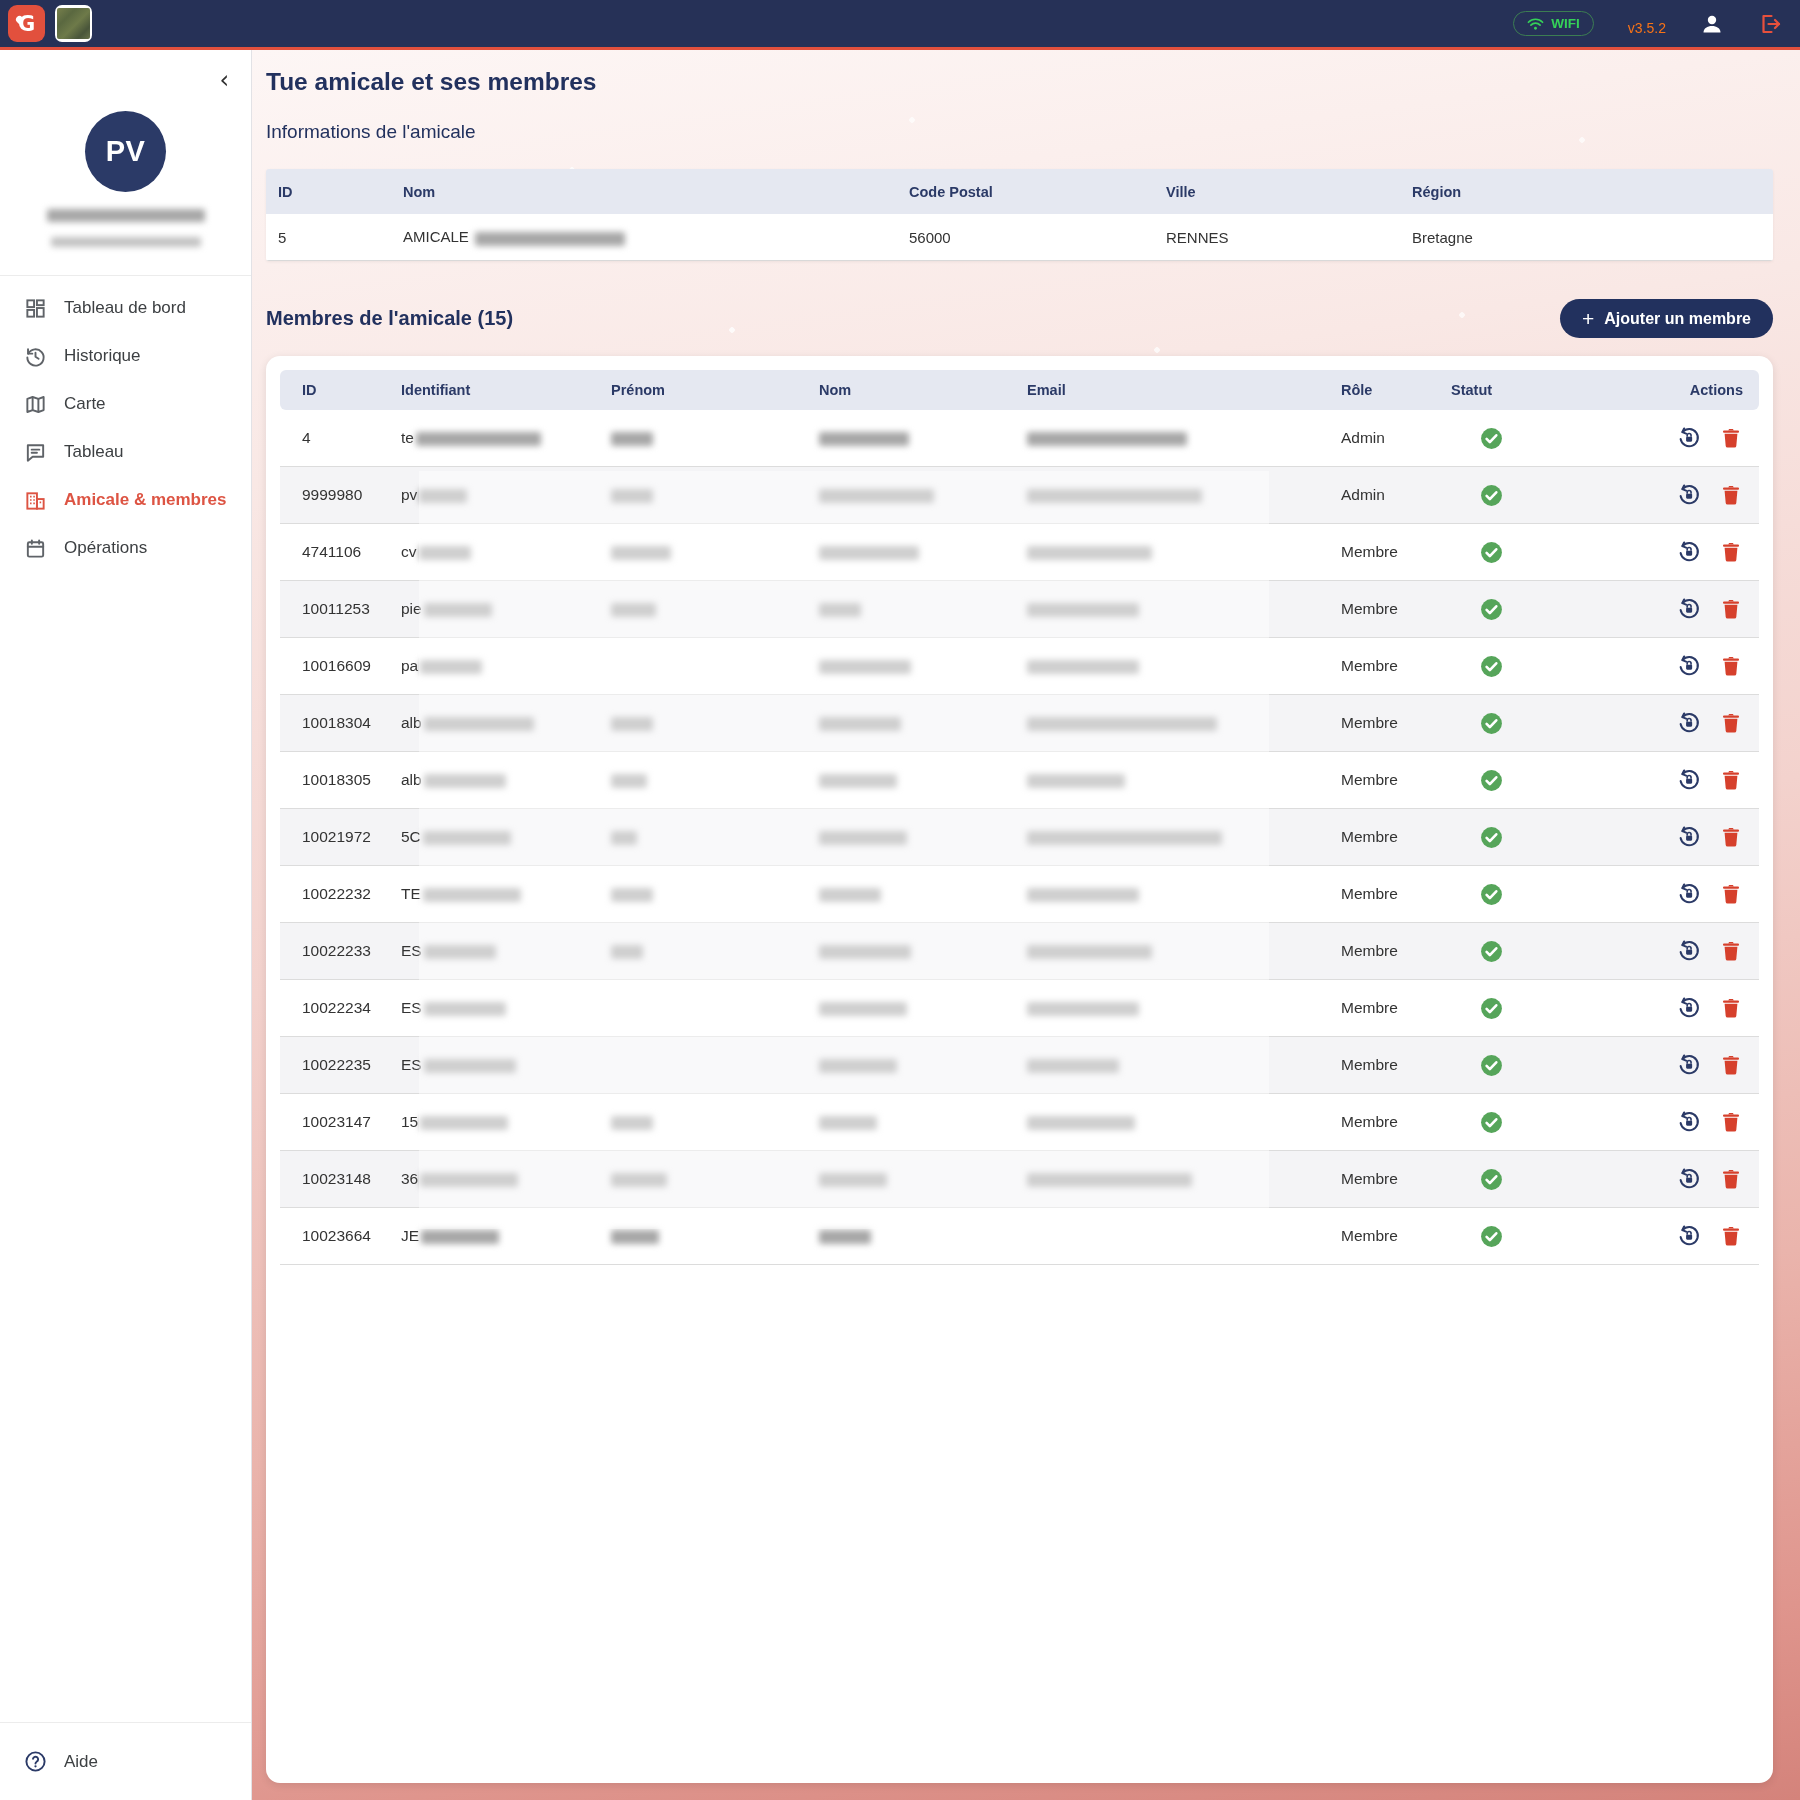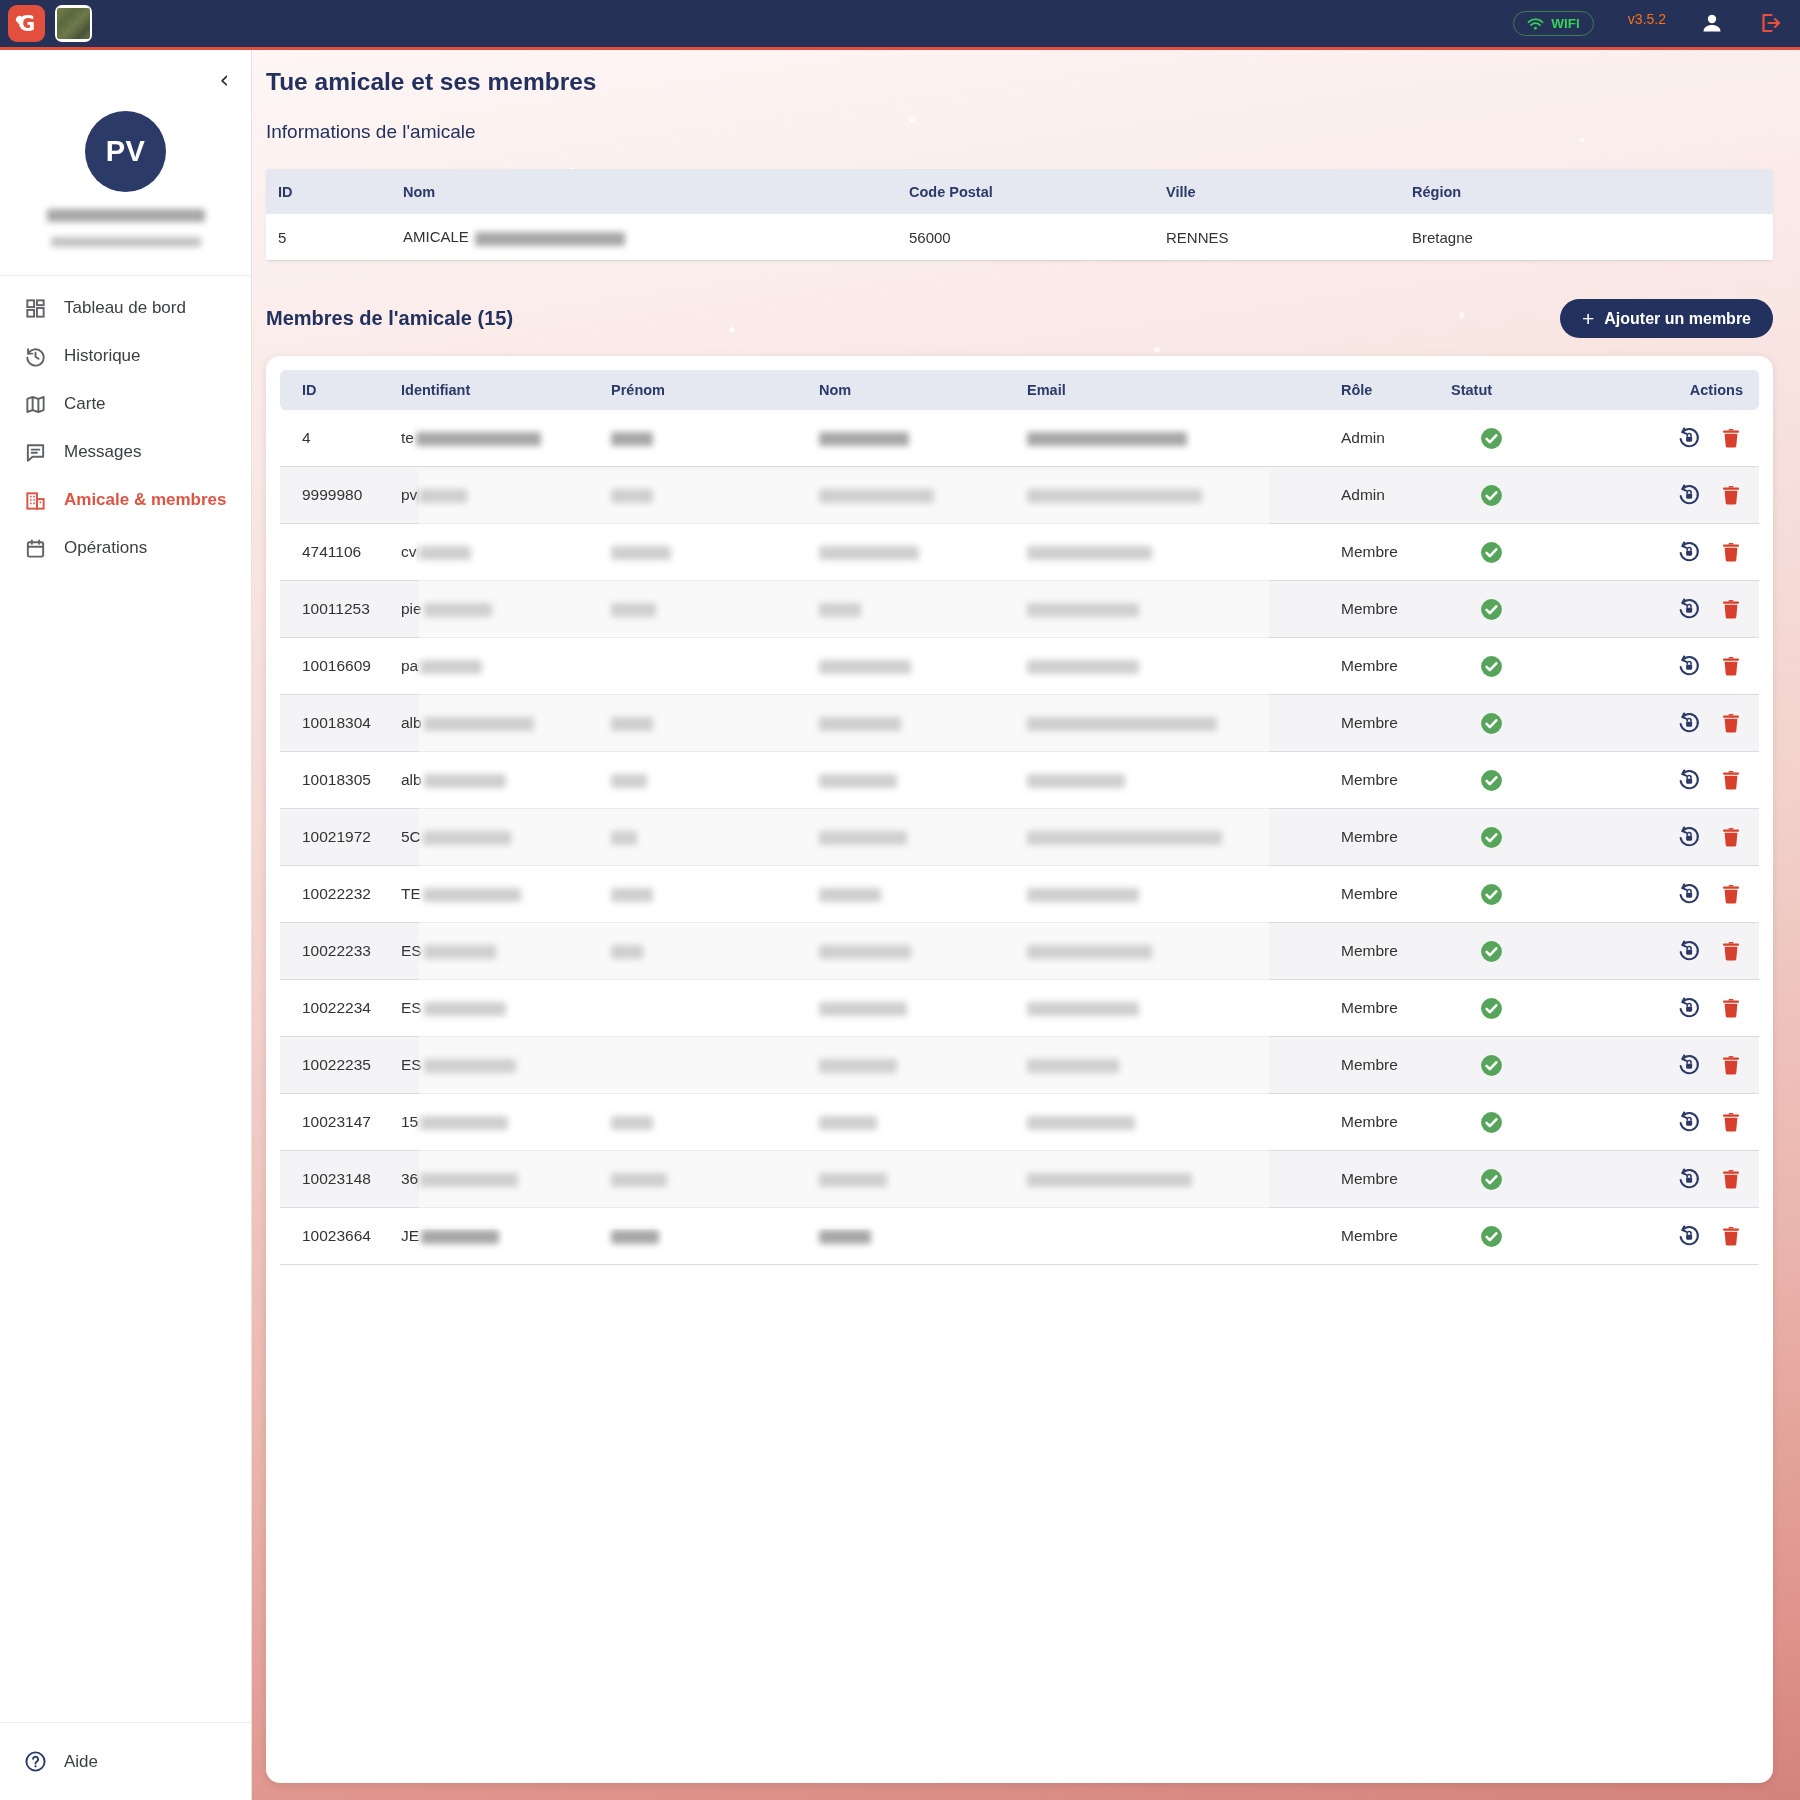--- a/index.html
+++ b/index.html
@@ -16,21 +16,21 @@
     display:flex; align-items:center; justify-content:center; position:relative;
   }
   .app-logo .g { color:#fff; font-size:21px; font-weight:bold; font-family:"DejaVu Sans", sans-serif; }
   .app-logo .pin { position:absolute; left:8px; top:11px; width:7px; height:7px; background:#fff; border-radius:50% 50% 50% 0; transform:rotate(-45deg); }
   .thumb {
     width:37px; height:37px; margin-left:10px; border-radius:7px; background:#fff;
     padding:3px 2px; display:flex;
   }
   .thumb-img { flex:1; border-radius:2px;
     background:linear-gradient(135deg,#77804c 0%,#5a6840 30%,#6e7a49 55%,#49553a 80%,#66714a 100%); }
-  .topbar-right { margin-left:auto; display:flex; align-items:flex-start; gap:34px; }
+  .topbar-right { margin-left:auto; display:flex; align-items:flex-end; gap:34px; }
   .wifi-pill {
     display:flex; align-items:center; gap:7px; border:1.5px solid #3c7d52;
     border-radius:15px; padding:4px 13px; color:#35d158; font-size:13.5px; font-weight:bold;
   }
   .version { color:#f97316; font-size:14px; }
   .icon-btn { display:flex; align-items:center; justify-content:center; cursor:pointer; }
 
   
   .shell { display:flex; height:1750px; }
 
@@ -229,21 +229,21 @@
         </span>
         <span>Carte</span>
       </div>
       <div class="nav-item">
         <span class="nav-icon">
           <svg width="23" height="23" viewBox="0 0 24 24" fill="none" stroke="currentColor" stroke-width="2" stroke-linejoin="round">
             <path d="M4 4.5h16v12H9l-5 4z"></path>
             <path d="M8 9h8M8 12.2h5.5" stroke-linecap="round"></path>
           </svg>
         </span>
-        <span>Messages</span>
+        <span>Tableau</span>
       </div>
       <div class="nav-item active">
         <span class="nav-icon">
           <svg width="23" height="23" viewBox="0 0 24 24" fill="none" stroke="currentColor" stroke-width="2">
             <rect x="3.5" y="4.5" width="10" height="16"></rect>
             <rect x="13.5" y="10.5" width="7" height="10"></rect>
             <path d="M6.3 8h1.6M9.7 8h1.6M6.3 11.5h1.6M9.7 11.5h1.6M6.3 15h1.6M9.7 15h1.6M16.3 14h1.6" stroke-width="1.7"></path>
           </svg>
         </span>
         <span>Amicale &amp; membres</span>

